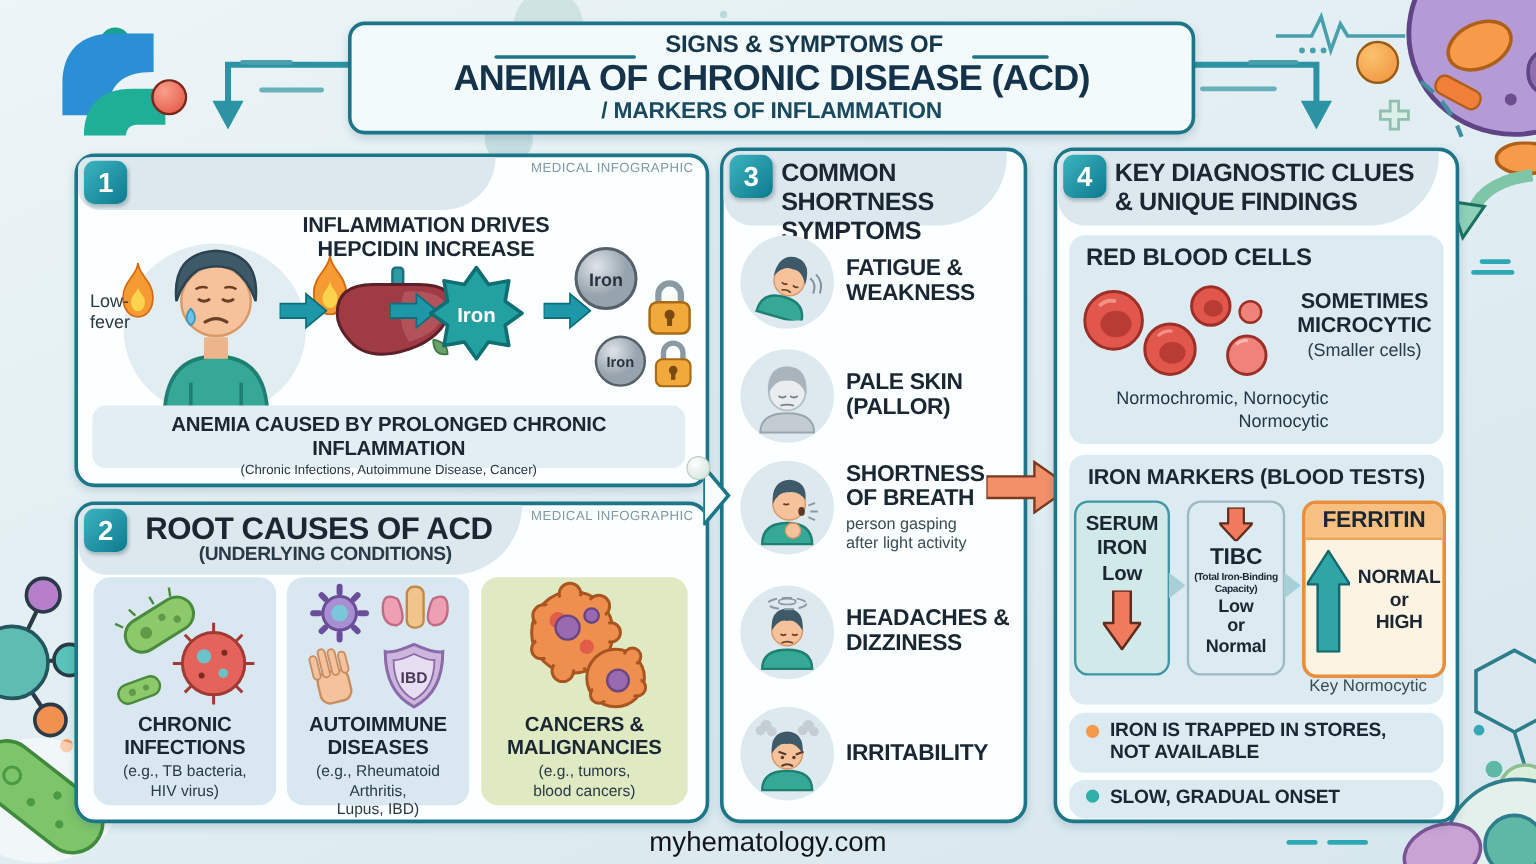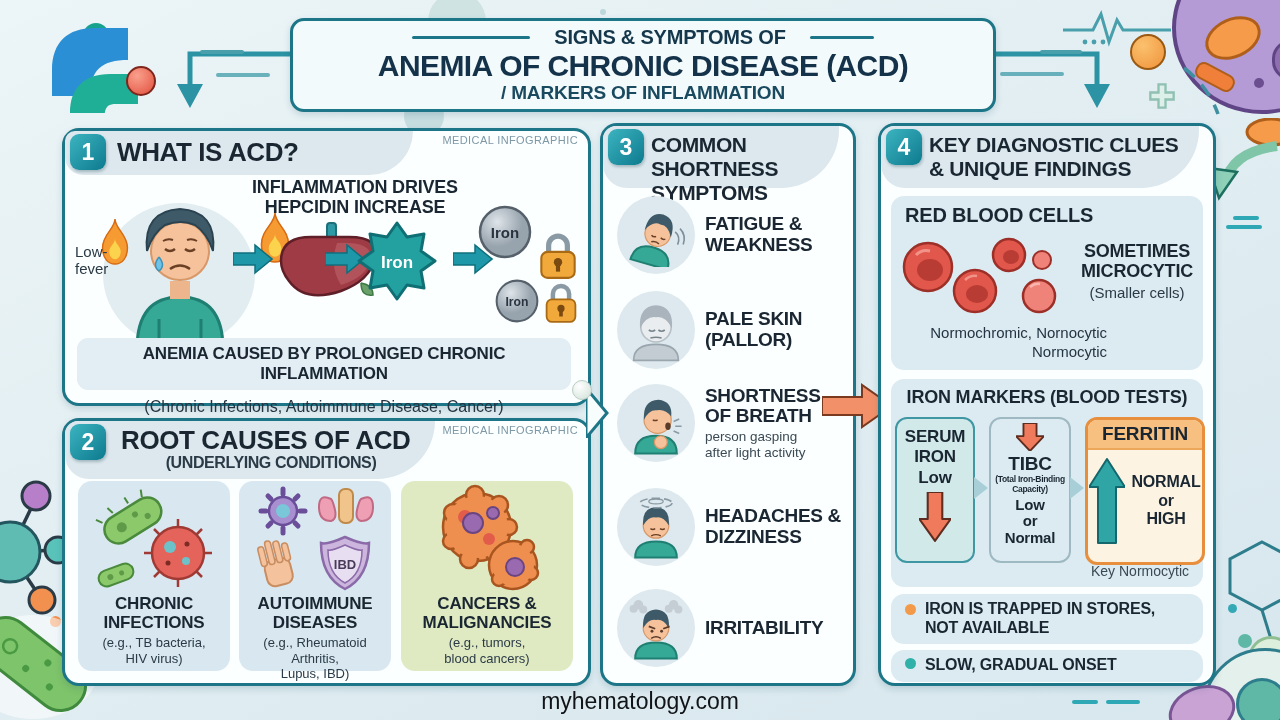--- a/index.html
+++ b/index.html
@@ -5,21 +5,21 @@
   html,body{margin:0;padding:0;}
   #stage{position:relative;width:1280px;height:720px;overflow:hidden;
     font-family:"Liberation Sans",sans-serif;
     background:linear-gradient(155deg,#ecf5f7 0%,#e2eef2 45%,#d7e7ee 100%);}
   .abs{position:absolute;}
   .pre{white-space:pre-line;}
   
   .hdr{left:290px;top:18px;width:700px;height:88px;background:#f3fafb;
     border:3px solid #1d7687;border-radius:14px;box-shadow:0 3px 7px rgba(25,85,105,.18);
     display:flex;flex-direction:column;align-items:center;justify-content:center;}
-  .hdr .kickrow{display:flex;align-items:center;gap:24px;}
+  .hdr .kickrow{display:flex;align-items:flex-end;gap:24px;}
   .rule{height:3px;background:#1d7687;border-radius:2px;}
   .kick{font-size:20px;font-weight:bold;color:#14374c;letter-spacing:-.2px;}
   .htitle{font-size:30px;font-weight:bold;color:#14324a;letter-spacing:-.6px;line-height:1.05;margin-top:1px;}
   .hsub{font-size:19px;font-weight:bold;color:#1a4a60;letter-spacing:-.2px;margin-top:1px;}
   
   .panel{position:absolute;background:#fcffff;border:3px solid #1d7687;border-radius:17px;
     box-shadow:0 3px 7px rgba(25,85,105,.18);}
   .band{position:absolute;top:0;left:0;background:#dce8ee;border-radius:13px 0 58px 24px;}
   .badge{position:absolute;left:5px;top:3px;width:36px;height:36px;border-radius:9px;
     background:linear-gradient(135deg,#3cb4c0,#0d7a8e);color:#fff;font-size:23px;font-weight:bold;
@@ -137,21 +137,20 @@
       <div class="kick">SIGNS &amp; SYMPTOMS OF</div>
       <div class="rule" style="width:64px"></div>
     </div>
     <div class="htitle">ANEMIA OF CHRONIC DISEASE (ACD)</div>
     <div class="hsub">/ MARKERS OF INFLAMMATION</div>
   </div>
 
   <div class="panel" style="left:62px;top:128px;width:523px;height:272px">
     <div class="band" style="width:348px;height:44px"></div>
     <div class="badge">1</div>
-    <div class="ptitle" style="left:52px;top:6px;font-size:26px">WHAT IS ACD?</div>
     <div class="tag" style="right:10px;top:3px">MEDICAL INFOGRAPHIC</div>
 
     <div class="abs pre lbl" style="left:150px;top:46px;width:280px;font-size:18px;line-height:1.12">INFLAMMATION DRIVES
 HEPCIDIN INCREASE</div>
 
     <div class="dot" style="left:38px;top:72px;width:152px;height:144px;background:#e2edf1"></div>
     <svg class="abs" style="left:42px;top:68px" width="146" height="150" viewBox="0 0 146 150">
       <path d="M70 150 Q70 120 73 118" stroke="none" fill="none"></path>
       <path d="M30 150 Q30 98 73 98 Q116 98 116 150 Z" fill="#35a896" stroke="#1f7f72" stroke-width="3"></path>
       <line x1="52" y1="120" x2="52" y2="150" stroke="#1f7f72" stroke-width="3"></line>
@@ -231,21 +230,21 @@
     </svg>
     <svg class="abs" style="left:478px;top:150px" width="36" height="44" viewBox="0 0 40 48">
       <path d="M11 22 V14 a9 9 0 0 1 18 0 V22" fill="none" stroke="#8a9aa5" stroke-width="5"></path>
       <rect x="4" y="20" width="32" height="25" rx="6" fill="#f2a93b" stroke="#a86a14" stroke-width="2"></rect>
       <circle cx="20" cy="30" r="4" fill="#7a4a10"></circle>
         <rect x="18" y="31" width="4" height="8" fill="#7a4a10"></rect>
     </svg>
 
     <div class="abs" style="left:12px;top:207px;width:494px;height:52px;background:#e2edf4;border-radius:11px;text-align:center">
       <div class="lbl" style="font-size:17px;margin-top:6px">ANEMIA CAUSED BY PROLONGED CHRONIC INFLAMMATION</div>
-      <div style="font-size:16px;color:#243442;margin-top:14px">(Chronic Infections, Autoimmune Disease, Cancer)</div>
+      <div style="font-size:11px;color:#243442;margin-top:2px">(Chronic Infections, Autoimmune Disease, Cancer)</div>
     </div>
   </div>
 
   <div class="panel" style="left:62px;top:418px;width:523px;height:262px">
     <div class="band" style="width:370px;height:58px"></div>
     <div class="badge">2</div>
     <div class="ptitle" style="left:56px;top:4px;font-size:26px">ROOT CAUSES OF ACD</div>
     <div class="ptitle" style="left:66px;top:33px;width:280px;font-size:16px;text-align:center;color:#2a3a46">(UNDERLYING CONDITIONS)</div>
     <div class="tag" style="right:10px;top:3px">MEDICAL INFOGRAPHIC</div>
 

